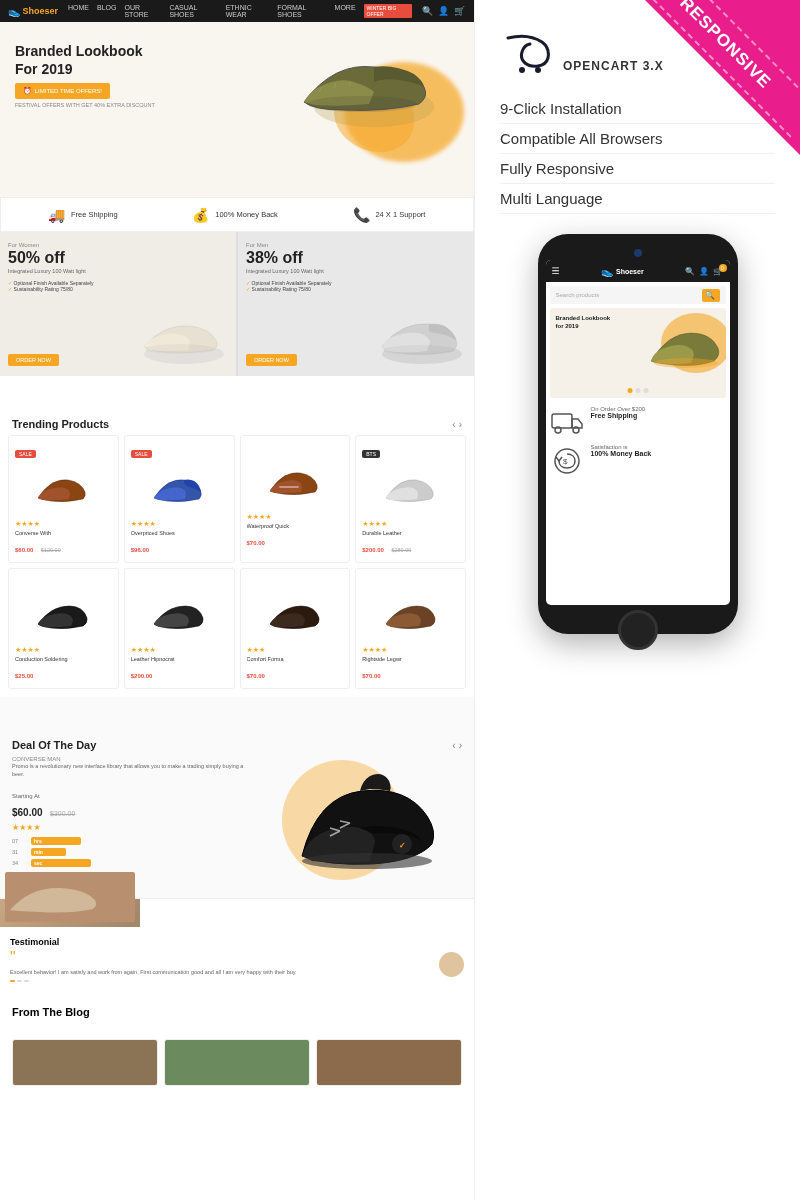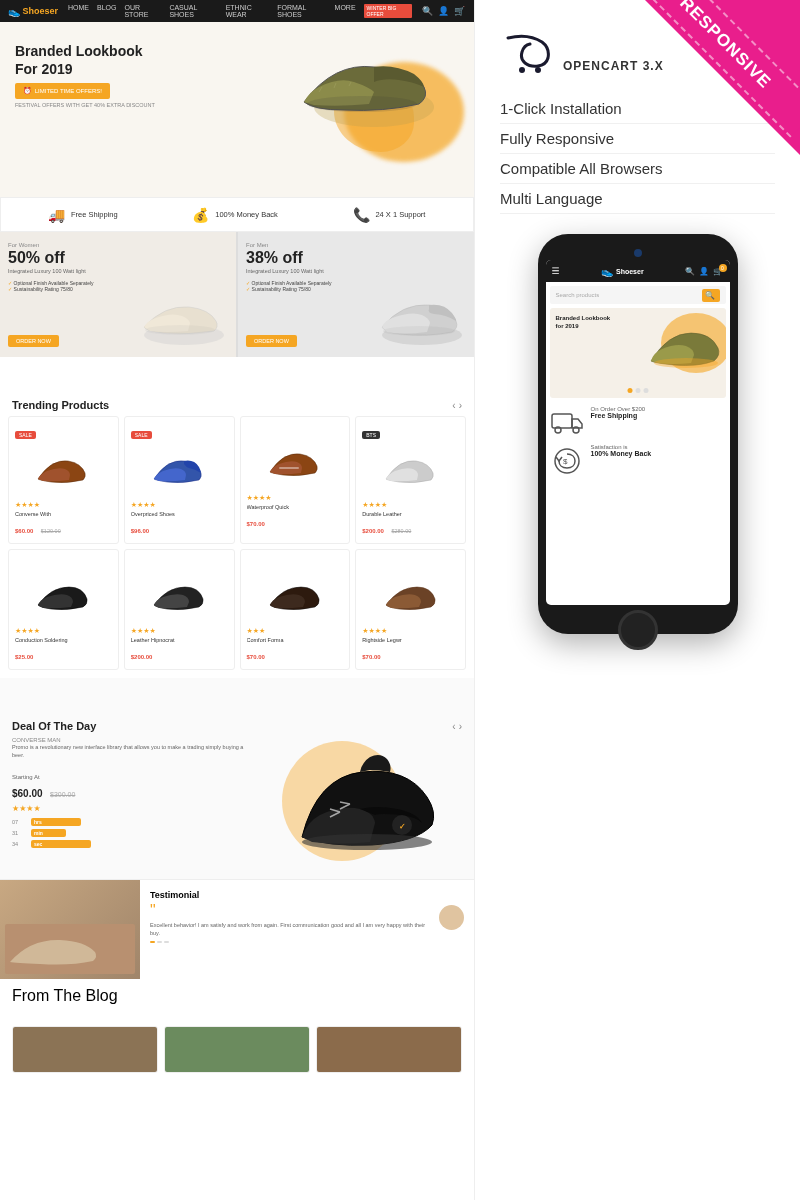--- a/index.html
+++ b/index.html
@@ -153,21 +153,21 @@
       color: #333;
     }
     .feature-icon {
       font-size: 14px;
       color: #555;
     }
 
     
     .promo-banners {
       display: flex;
-      height: 125px;
+      height: 144px;
       background: #f5f5f5;
     }
     .promo-left {
       flex: 1;
       background: #f0ece6;
       position: relative;
       overflow: hidden;
       display: flex;
       align-items: flex-start;
       padding: 10px 8px;
@@ -397,20 +397,21 @@
       background: #f5a623;
       border-radius: 50%;
       opacity: 0.4;
     }
 
     
     .testimonial-section {
       display: flex;
       height: 100px;
       border-top: 1px solid #eee;
+      flex-direction: column;
     }
     .testimonial-left {
       width: 140px;
       background: #c8a882;
       position: relative;
       display: flex;
       align-items: center;
       justify-content: center;
     }
     .play-btn {
@@ -461,22 +462,22 @@
       width: 5px;
       height: 2px;
       background: #f5a623;
       border-radius: 1px;
     }
     .testimonial-dot.inactive { background: #ddd; }
 
     
     .blog-section { padding: 8px 12px; }
     .blog-title {
-      font-size: 16px;
-      font-weight: normal;
+      font-size: 11px;
+      font-weight: bold;
       margin-bottom: 21px;
     }
     .blog-grid {
       display: flex;
       gap: 6px;
     }
     .blog-card {
       flex: 1;
       border: 1px solid #eee;
       border-radius: 3px;
@@ -1002,23 +1003,23 @@
 
           <path d="M8 8 Q28 3 42 12 Q50 18 48 28 Q46 35 38 36 Q30 37 25 33 Q20 29 22 22 Q24 15 30 14" fill="none" stroke="#1a1a2e" stroke-width="3" stroke-linecap="round"></path>
           <circle cx="22" cy="40" r="3" fill="#1a1a2e"></circle>
           <circle cx="38" cy="40" r="3" fill="#1a1a2e"></circle>
         </svg>
       </div>
       <div class="opencart-version">OPENCART 3.X</div>
     </div>
 
     <ul class="features-list">
-      <li>1-Click Installation</li>
+      <li>9-Click Installation</li>
+      <li>Compatible All Browsers</li>
       <li>Fully Responsive</li>
-      <li>Compatible All Browsers</li>
       <li>Multi Language</li>
     </ul>
 
     <div class="phone-mockup">
       <div class="phone-outer">
         <div style="width:8px;height:8px;background:#1a3a6a;border-radius:50%;margin:0 auto 3px;"></div>
         <div class="phone-screen">
 
           <div class="phone-nav">
             <span class="phone-nav-icon">☰</span>

